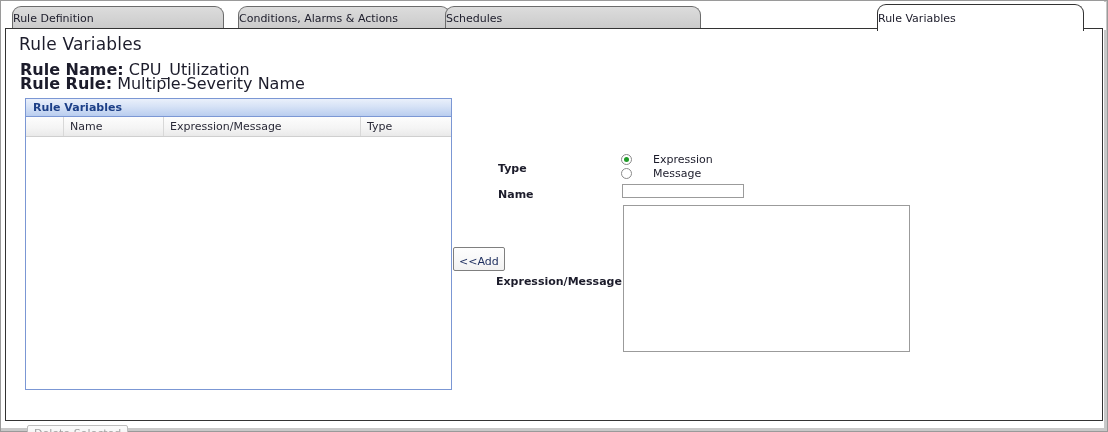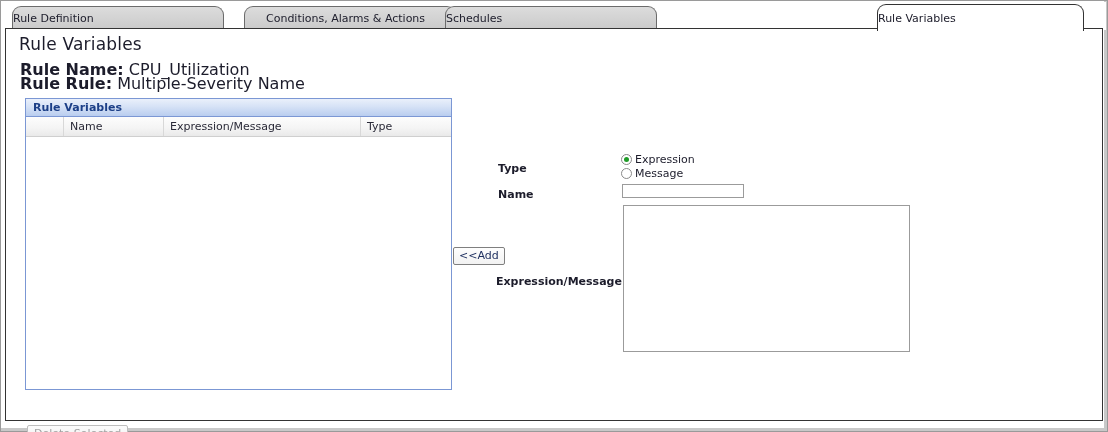--- a/index.html
+++ b/index.html
@@ -189,21 +189,21 @@
   }
   .lbl-type { left: 492px; top: 133px; }
   .lbl-name { left: 492px; top: 159px; }
   .lbl-expr { left: 490px; top: 246px; }
 
   .radio-row {
     position: absolute;
     left: 615px;
     display: flex;
     align-items: center;
-    gap: 3px;
+    gap: 21px;
     font-size: 11px;
     color: #1c1c2b;
     cursor: pointer;
     white-space: nowrap;
   }
   .radio-row.r1 { top: 124px; }
   .radio-row.r2 { top: 138px; }
   .radio {
     width: 11px; height: 11px;
     box-sizing: border-box;
@@ -246,21 +246,21 @@
     font-size: 11px;
     padding: 2px;
     resize: none;
     outline: none;
   }
 
   .btn-add {
     position: absolute;
     left: 447px; top: 218px;
     box-sizing: border-box;
-    padding: 1px 5px 2px 5px;
+    padding: 7px 5px 2px 5px;
     font-family: "DejaVu Sans", "Liberation Sans", sans-serif;
     font-size: 11px;
     color: #1c2d5e;
     background: linear-gradient(to bottom, #fefefe 0%, #f2f2f2 100%);
     border: 1px solid #7f7f7f;
     border-radius: 2px;
     cursor: pointer;
     white-space: nowrap;
   }
 </style>
@@ -269,24 +269,24 @@
 
 <div id="screen">
 
   <div class="window-frame"></div>
   <div class="frame-inner-shadow"></div>
 
   <div class="tabstrip">
     <div class="tab" style="left: 10px; width: 212px;">
       <span>Rule Definition</span>
     </div>
-    <div class="tab" style="left: 242px; width: 212px; padding-left: 21px;">
+    <div class="tab" style="left: 236px; width: 212px;">
       <span>Conditions, Alarms &amp; Actions</span>
     </div>
-    <div class="tab" style="left: 443px; width: 212px;">
+    <div class="tab" style="left: 443px; width: 256px;">
       <span>Schedules</span>
     </div>
     <div class="tab" style="left: 659px; width: 212px; margin-top: 29px;">
       <span>Behavior</span>
     </div>
     <div class="tab active" style="left: 875px; width: 207px;">
       <span>Rule Variables</span>
     </div>
   </div>
 

